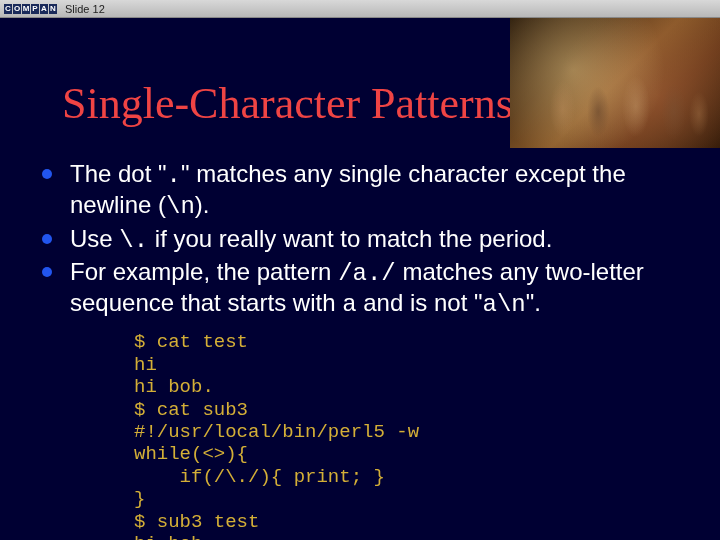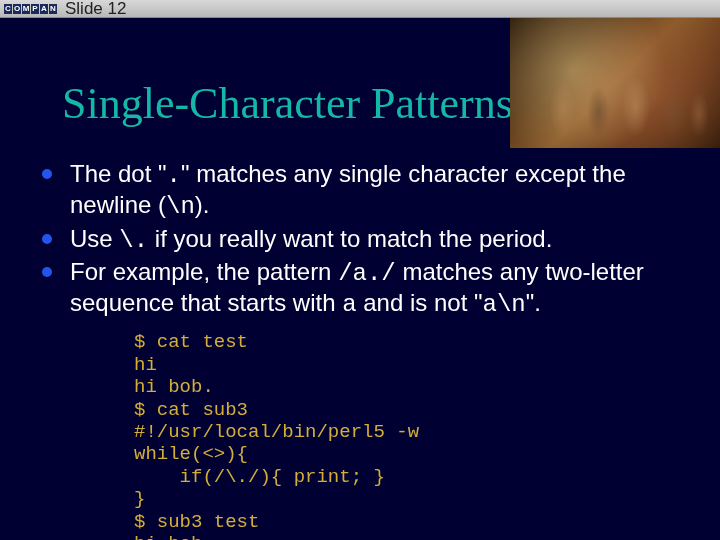--- a/index.html
+++ b/index.html
@@ -29,21 +29,21 @@
     display: inline-block;
     width: 8px;
     height: 10px;
     background: #1a2a5a;
     font-size: 8px;
     line-height: 10px;
     text-align: center;
     color: #fff;
     font-weight: bold;
   }
-  .topbar .slide-label { font-size: 17px; color: #222; }
+  .topbar .slide-label { font-size: 11px; color: #222; }
   .hero-img {
     position: absolute;
     top: 18px;
     right: 0;
     width: 210px;
     height: 130px;
     background:
       radial-gradient(circle at 30% 40%, rgba(255,230,160,.4), transparent 55%),
       radial-gradient(circle at 70% 60%, rgba(170,100,60,.5), transparent 60%),
       linear-gradient(135deg, #2a1a0a 0%, #5a3a1a 30%, #8a5a2a 50%, #6a3a1a 70%, #2a1505 100%);
@@ -55,21 +55,21 @@
     background:
       radial-gradient(ellipse 18px 40px at 25% 70%, rgba(200,150,100,.35), transparent 70%),
       radial-gradient(ellipse 16px 36px at 42% 72%, rgba(90,60,40,.5), transparent 70%),
       radial-gradient(ellipse 20px 44px at 60% 68%, rgba(210,170,120,.35), transparent 70%),
       radial-gradient(ellipse 18px 40px at 78% 72%, rgba(120,80,50,.45), transparent 70%),
       radial-gradient(ellipse 14px 32px at 90% 74%, rgba(190,140,90,.3), transparent 70%);
   }
   .title {
     font-family: "Times New Roman", Times, serif;
     font-size: 44px;
-    color: #14b8a6;
+    color: #ef4444;
     padding: 60px 0 0 62px;
     font-weight: 400;
   }
   .content {
     padding: 30px 28px 0 36px;
     font-size: 24px;
     line-height: 1.22;
   }
   ul.bullets { list-style: none; }
   ul.bullets > li {

